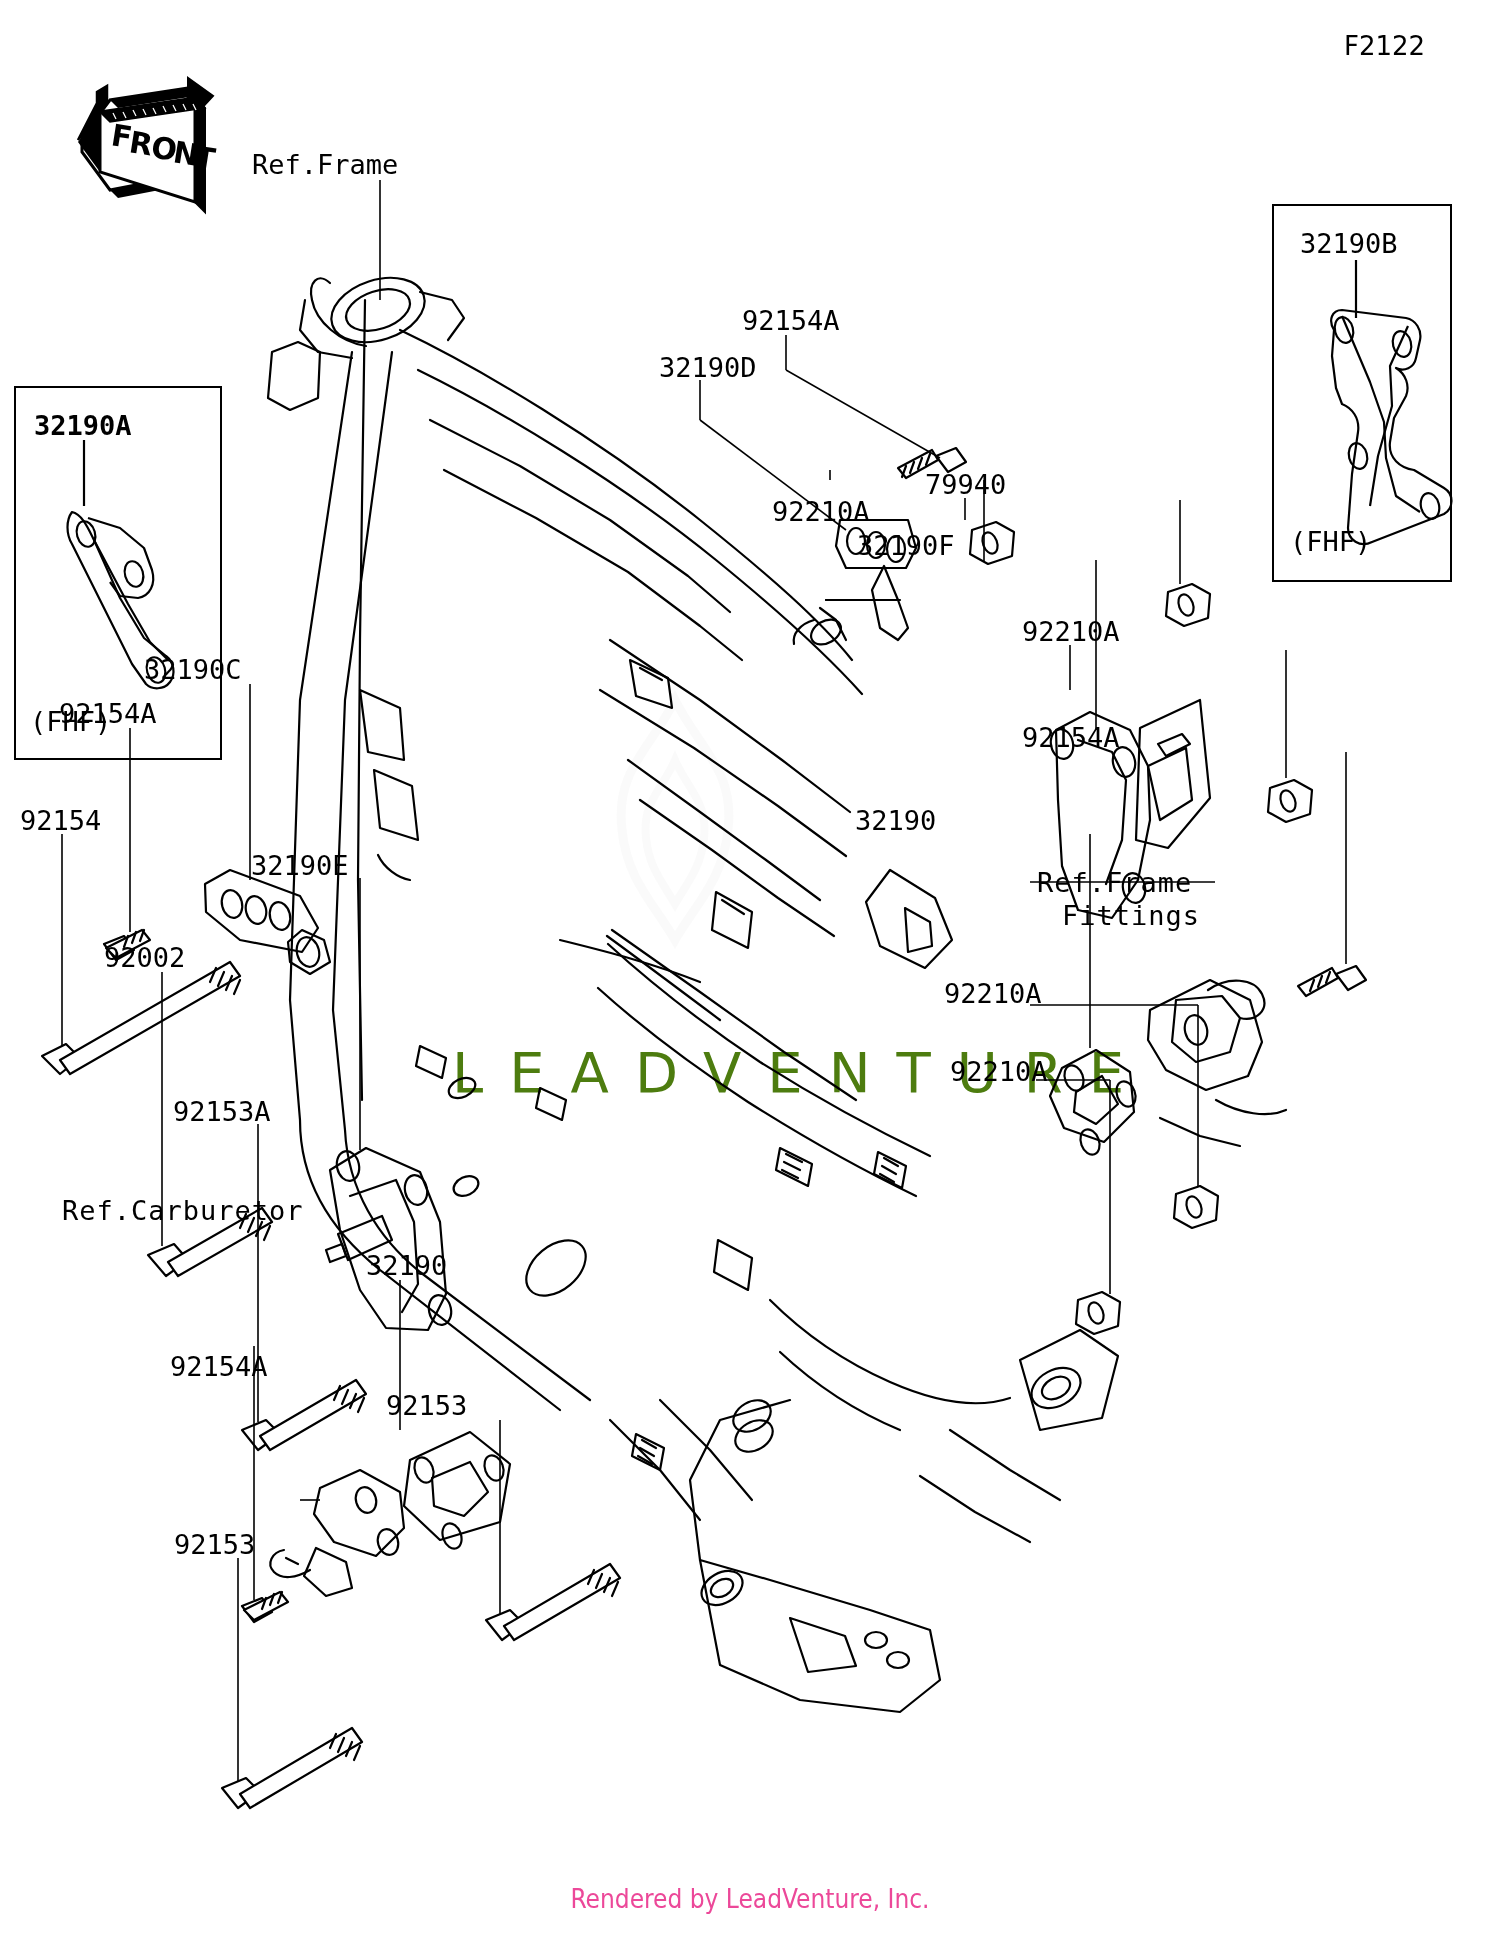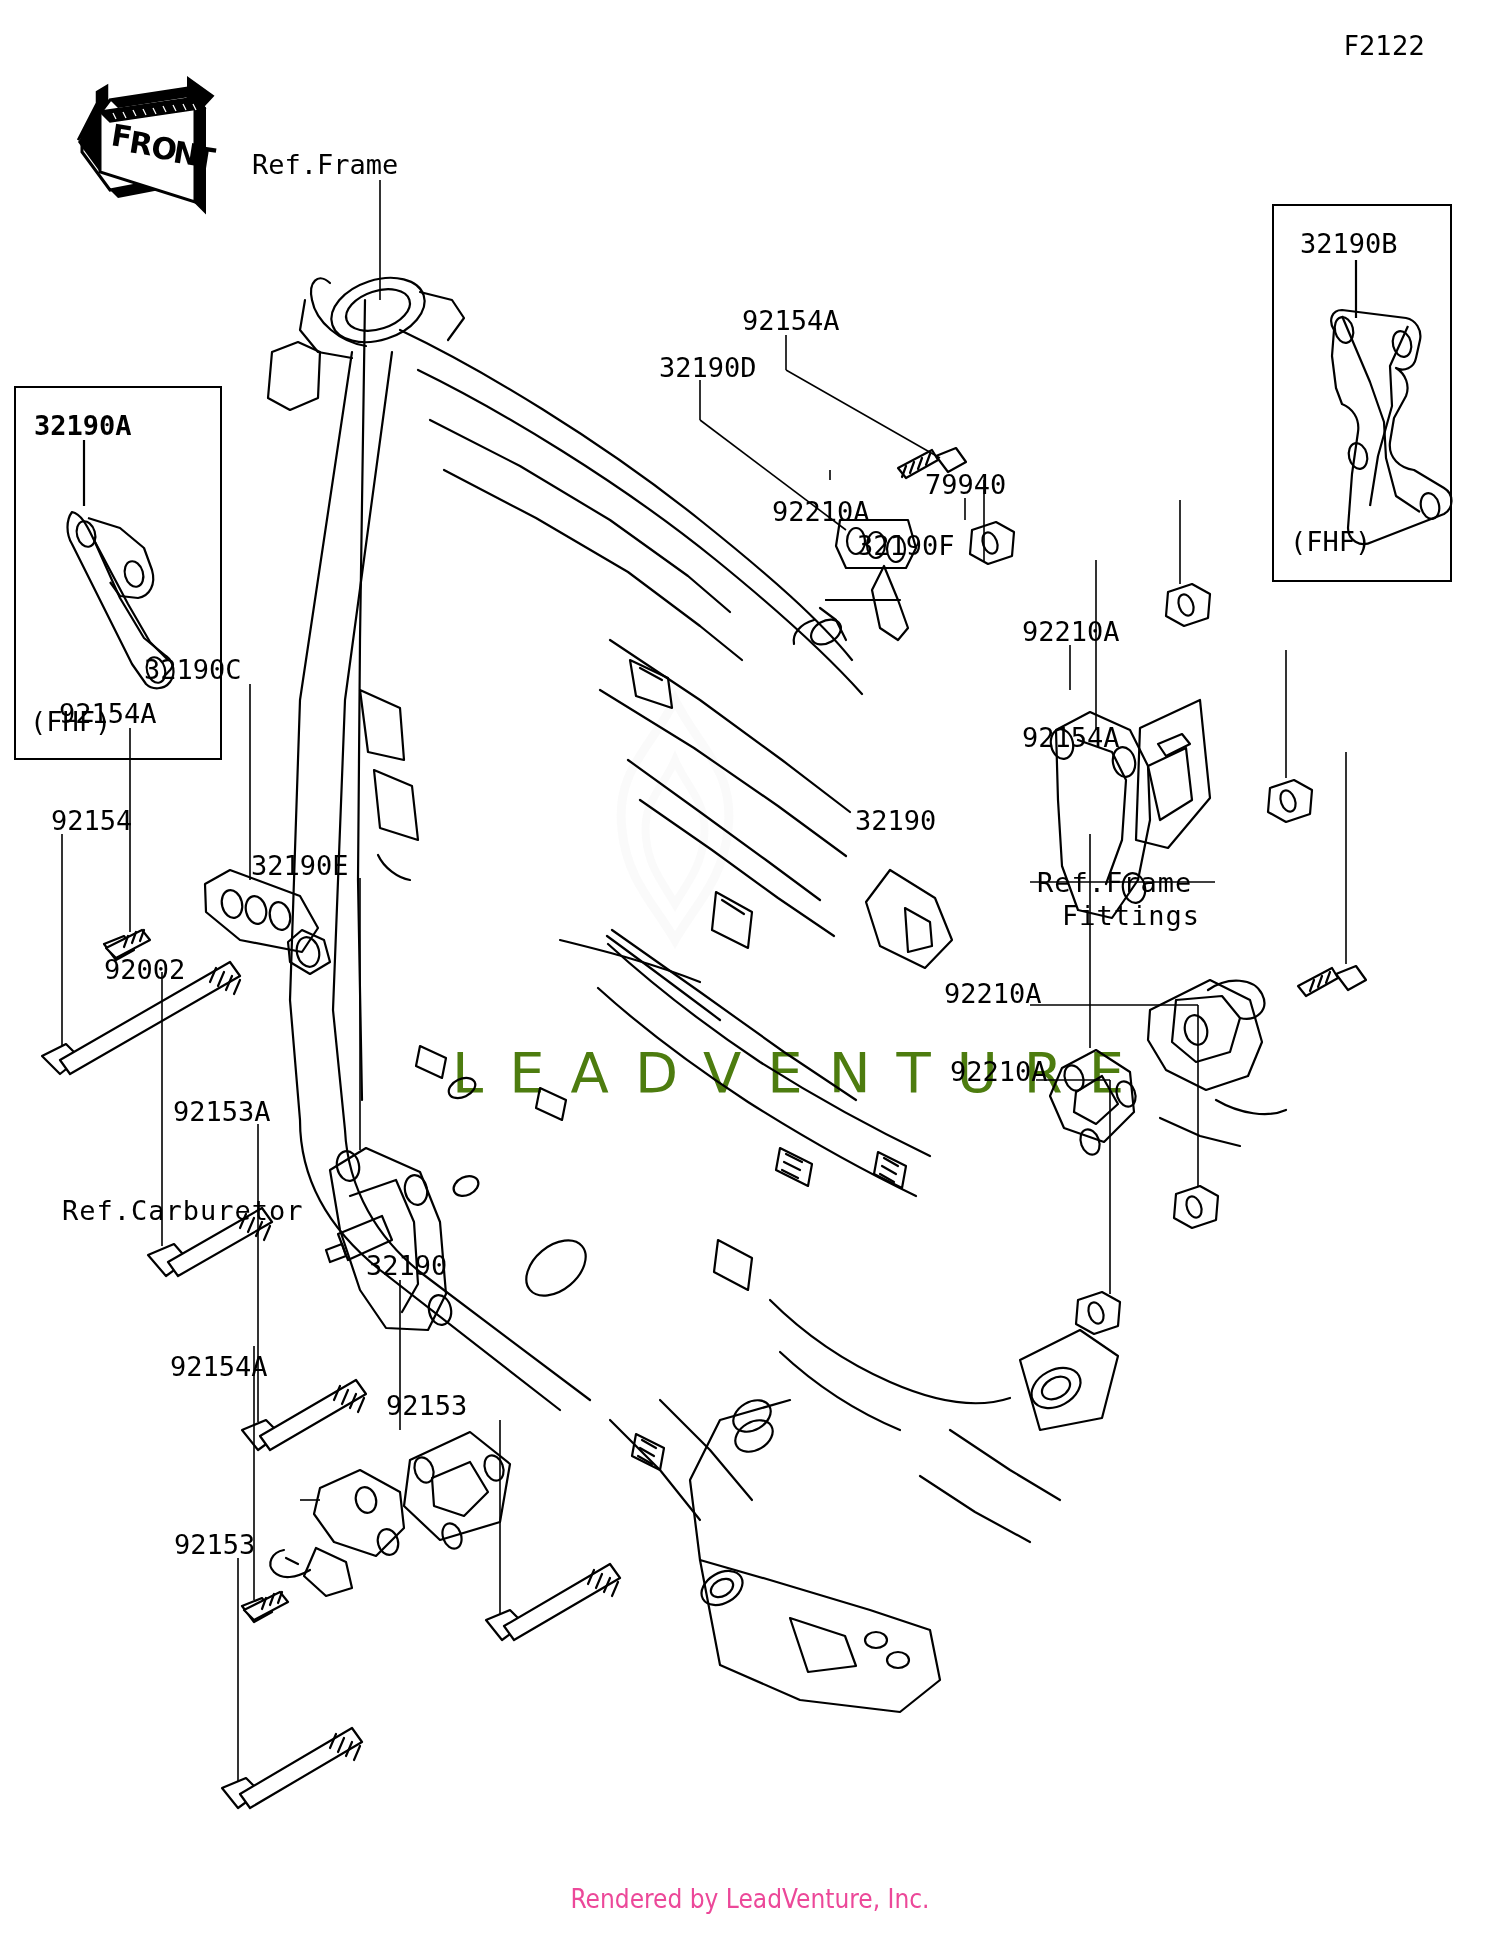--- a/index.html
+++ b/index.html
@@ -471,26 +471,26 @@
   <div class="lbl" style="left:252px; top:150px;">Ref.Frame</div>
   <div class="lbl" style="left:659px; top:353px;">32190D</div>
   <div class="lbl" style="left:742px; top:306px;">92154A</div>
   <div class="lbl" style="left:772px; top:497px;">92210A</div>
   <div class="lbl" style="left:925px; top:470px;">79940</div>
   <div class="lbl" style="left:857px; top:531px;">32190F</div>
   <div class="lbl" style="left:1022px; top:617px;">92210A</div>
   <div class="lbl" style="left:1022px; top:723px;">92154A</div>
   <div class="lbl" style="left:144px; top:655px;">32190C</div>
   <div class="lbl" style="left:59px;  top:699px;">92154A</div>
-  <div class="lbl" style="left:51px;  top:806px;">92154</div>
+  <div class="lbl" style="left:20px;  top:806px;">92154</div>
   <div class="lbl" style="left:251px; top:851px;">32190E</div>
   <div class="lbl" style="left:855px; top:806px;">32190</div>
   <div class="lbl ref" style="left:1037px; top:868px;">Ref.Frame</div>
   <div class="lbl ref" style="left:1062px; top:901px;">Fittings</div>
-  <div class="lbl" style="left:104px; top:943px;margin-top:12px;">92002</div>
+  <div class="lbl" style="left:104px; top:943px;">92002</div>
   <div class="lbl" style="left:944px; top:979px;">92210A</div>
   <div class="lbl" style="left:950px; top:1057px;">92210A</div>
   <div class="lbl" style="left:173px; top:1097px;">92153A</div>
   <div class="lbl ref" style="left:62px; top:1196px;">Ref.Carburetor</div>
   <div class="lbl" style="left:366px; top:1251px;">32190</div>
   <div class="lbl" style="left:170px; top:1352px;">92154A</div>
   <div class="lbl" style="left:386px; top:1391px;">92153</div>
   <div class="lbl" style="left:174px; top:1530px;">92153</div>
 
   <div class="inset" style="left:14px; top:386px; width:208px; height:374px;">

